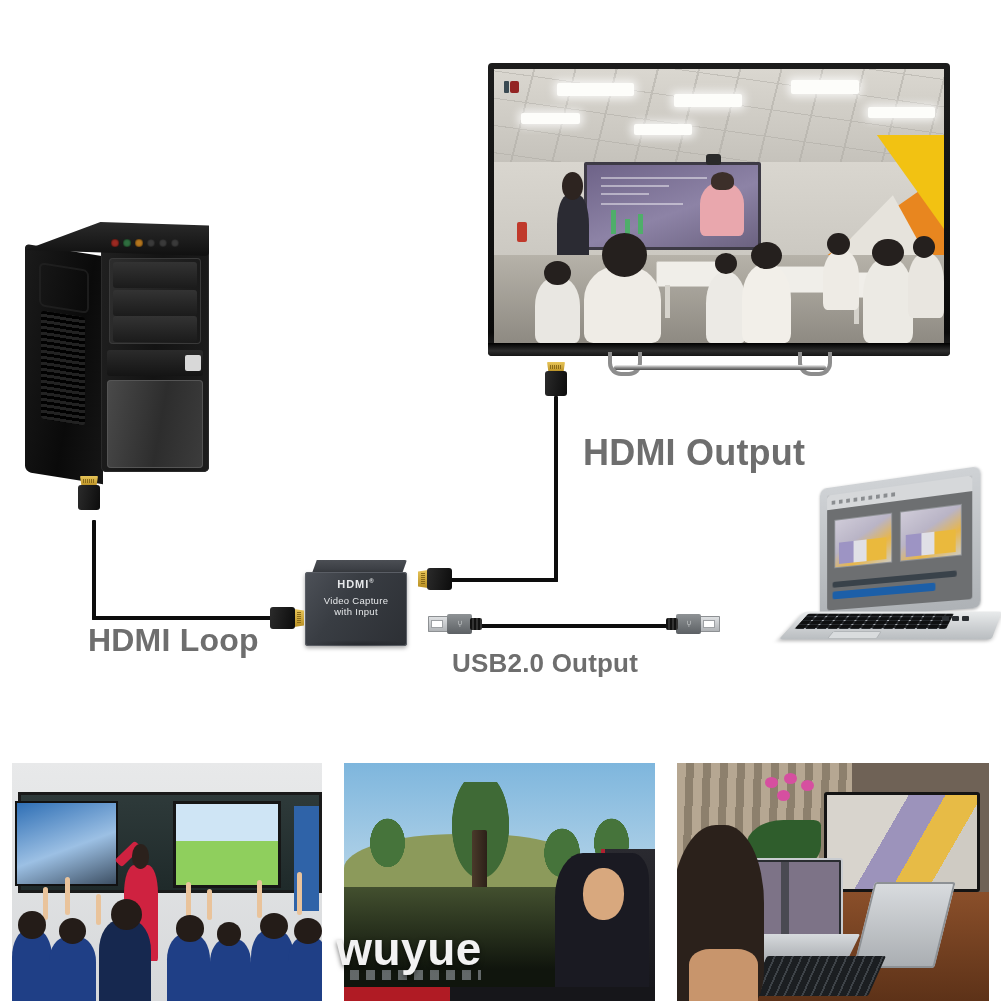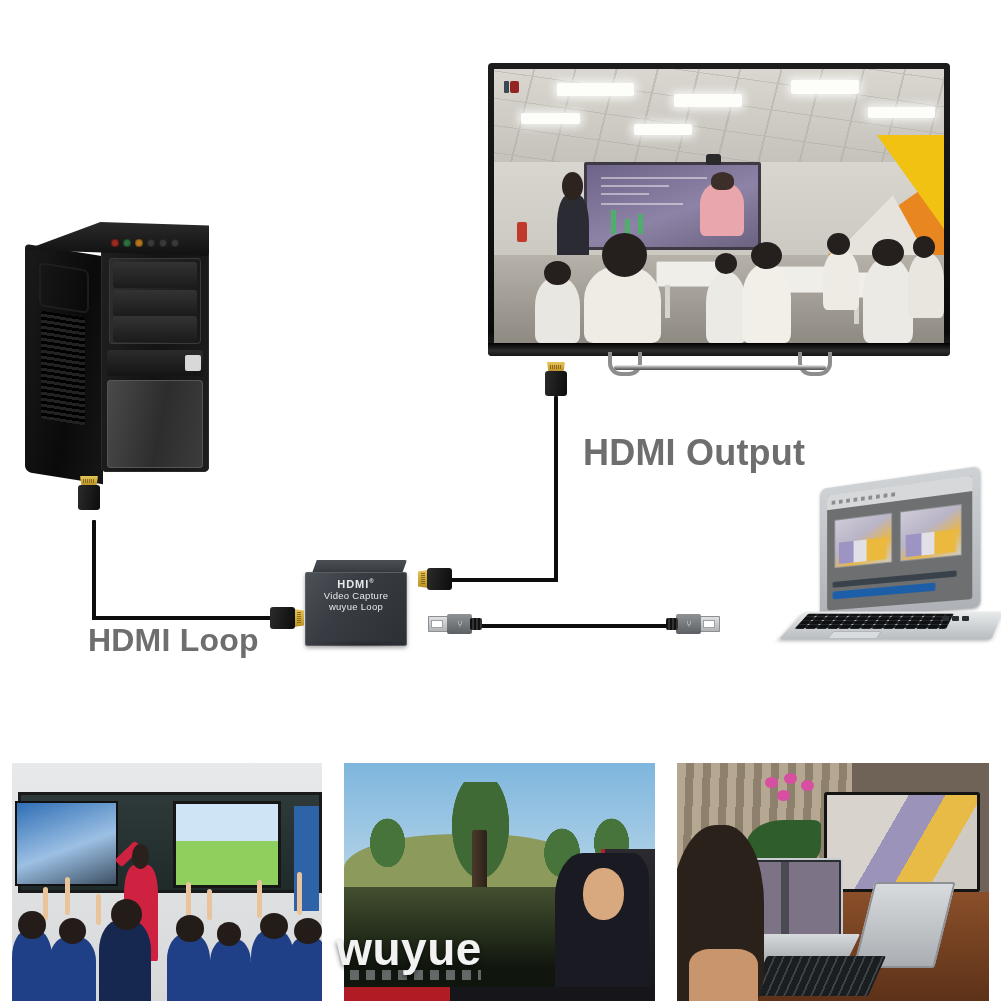--- a/index.html
+++ b/index.html
@@ -163,21 +163,21 @@
      background:linear-gradient(180deg,#4b4e54,#32353a);
      clip-path:polygon(6% 0,100% 0,94% 100%,0 100%);border-radius:2px;}
   .dev-body{position:absolute;left:0;top:12px;width:102px;height:74px;
      background:linear-gradient(125deg,#4d5158 0%,#393d43 38%,#2c2f34 100%);
      border-radius:3px;box-shadow:inset 0 0 0 1px #5a5e65,0 2px 4px rgba(0,0,0,.35);}
   .dev-face{position:absolute;left:8px;top:6px;width:86px;height:46px;
      color:#e6e8ea;text-align:center;}
   .dev-hdmi{font-size:11px;font-weight:bold;letter-spacing:1px;
      font-family:"Liberation Sans",sans-serif;}
   .dev-hdmi sup{font-size:6px;vertical-align:super;}
-  .dev-l1{font-size:9.5px;letter-spacing:.3px;}
+  .dev-l1{font-size:9.5px;margin-top:5px;letter-spacing:.3px;}
   .dev-l2{font-size:9.5px;letter-spacing:.3px;}
   .dev-shadow{position:absolute;left:4px;top:80px;width:100px;height:8px;
      background:radial-gradient(ellipse at center,rgba(0,0,0,.22),transparent 72%);}
 
   
   .hdmi-plug{position:absolute;width:22px;height:34px;}
   .hdmi-plug .gold{position:absolute;left:2px;top:0;width:18px;height:10px;
      background:linear-gradient(180deg,#e8c559,#b88f23);
      clip-path:polygon(0 0,100% 0,92% 100%,8% 100%);border-radius:1px;}
   .hdmi-plug .gold:after{content:"";position:absolute;left:3px;top:3px;right:3px;height:4px;
@@ -411,21 +411,21 @@
   </div>
 
   <div class="abs" id="device">
     <div class="dev-top"></div>
     <div class="dev-body">
       <div class="dev-face">
         <div class="dev-hdmi">
           <span>HDMI</span><sup>®</sup>
         </div>
         <div class="dev-l1">Video   Capture</div>
-        <div class="dev-l2">wuyue Loop</div>
+        <div class="dev-l2">with Input</div>
       </div>
     </div>
     <div class="dev-shadow"></div>
   </div>
 
   <div class="cable" style="left:92px;top:520px;width:4px;height:100px;"></div>
   <div class="cable" style="left:92px;top:616px;width:182px;height:4px;"></div>
 
   <div class="cable" style="left:448px;top:578px;width:110px;height:4px;"></div>
   <div class="cable" style="left:554px;top:396px;width:4px;height:186px;"></div>
@@ -456,20 +456,21 @@
   </div>
   <div class="usb-plug" style="left:676px;top:614px;">
     <div class="metal" style="left:24px;"></div>
     <div class="grip" style="left:0;"></div>
     <div class="trident" style="left:7px;">⑂</div>
     <div class="boot" style="left:-10px;"></div>
   </div>
 
   <div class="label" style="left:88px;top:622px;font-size:32px;">HDMI Loop</div>
   <div class="label" style="left:583px;top:432px;font-size:36px;">HDMI Output</div>
+  <div class="label" style="left:452px;top:648px;font-size:26px;">USB2.0 Output</div>
 
   <div class="abs" id="photos">
 
     <div class="photo p1">
       <div class="wall"></div>
       <div class="blackboard"></div>
       <div class="scr-left"></div>
       <div class="scr-right"></div>
       <div class="blue-door"></div>
       <div class="arm"></div>

